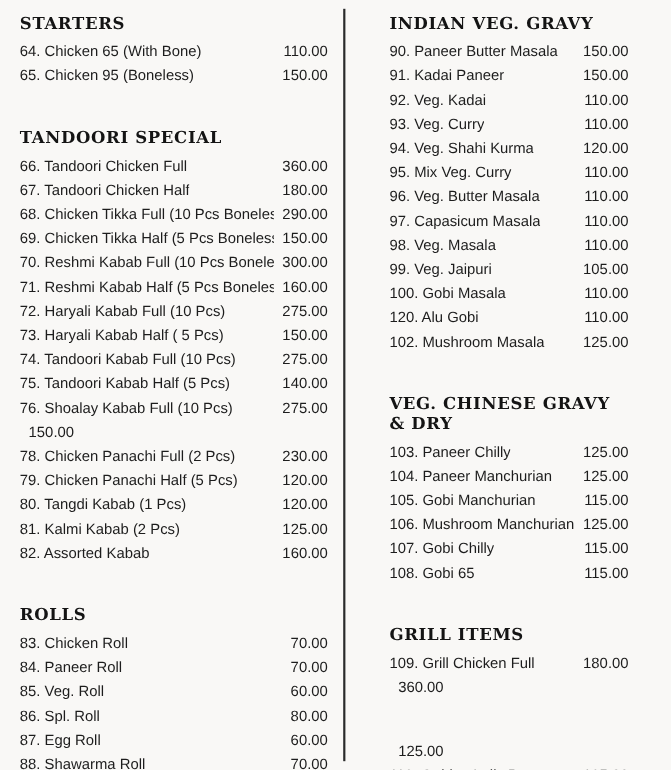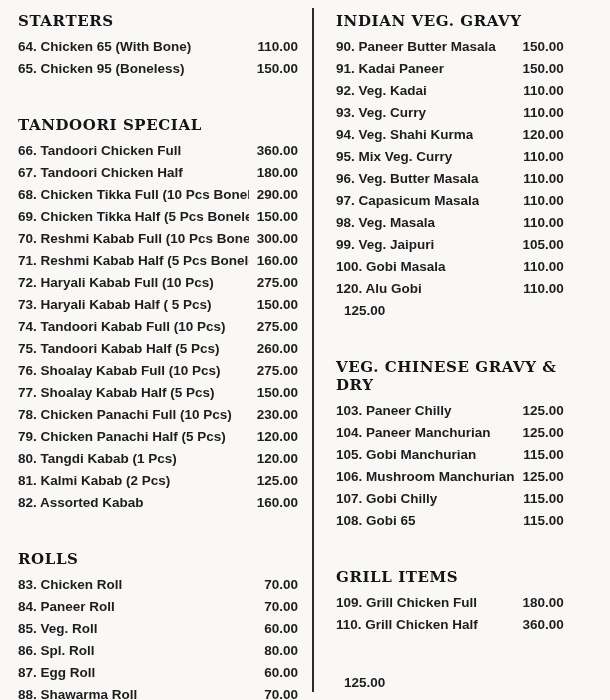--- a/index.html
+++ b/index.html
@@ -28,21 +28,21 @@
     padding-right: 14px;
   }
   .divider {
     width: 2px;
     background: #2b2b2b;
     margin: 8px 0 8px 0;
     flex: 0 0 2px;
   }
   .col-right {
     flex: 1;
-    padding-left: 22px;
+    padding-left: 40px;
     padding-right: 9px;
   }
   .menu-section + .menu-section {
     margin-top: 36px;
   }
   .section-title {
     font-family: "DejaVu Serif", "Liberation Serif", serif;
     font-weight: bold;
     font-size: 15px;
     letter-spacing: 0.6px;
@@ -51,21 +51,20 @@
     color: #141414;
   }
   .menu-row {
     display: flex;
     justify-content: space-between;
     align-items: baseline;
     height: 22px;
     line-height: 22px;
     font-size: 13.5px;
     white-space: nowrap;
-    font-weight: bold;
   }
   .item-name {
     overflow: hidden;
   }
   .item-price {
     text-align: right;
     padding-left: 8px;
   }
 </style>
 </head>
@@ -117,32 +116,31 @@
         <div class="menu-row">
           <span class="item-name">73. Haryali Kabab Half ( 5 Pcs)</span>
           <span class="item-price">150.00</span>
         </div>
         <div class="menu-row">
           <span class="item-name">74. Tandoori Kabab Full (10 Pcs)</span>
           <span class="item-price">275.00</span>
         </div>
         <div class="menu-row">
           <span class="item-name">75. Tandoori Kabab Half (5 Pcs)</span>
-          <span class="item-price">260.00</span>
+          <span class="item-price">140.00</span>
         </div>
         <div class="menu-row">
           <span class="item-name">76. Shoalay Kabab Full (10 Pcs)</span>
           <span class="item-price">275.00</span>
         </div>
         <div class="menu-row">
-          <span class="item-name">77. Shoalay Kabab Half (5 Pcs)</span>
-          <span class="item-price">150.00</span>
-        </div>
-        <div class="menu-row">
-          <span class="item-name">78. Chicken Panachi Full (10 Pcs)</span>
+          <span class="item-price">150.00</span>
+        </div>
+        <div class="menu-row">
+          <span class="item-name">78. Chicken Panachi Full (2 Pcs)</span>
           <span class="item-price">230.00</span>
         </div>
         <div class="menu-row">
           <span class="item-name">79. Chicken Panachi Half (5 Pcs)</span>
           <span class="item-price">120.00</span>
         </div>
         <div class="menu-row">
           <span class="item-name">80. Tangdi Kabab (1 Pcs)</span>
           <span class="item-price">120.00</span>
         </div>
@@ -233,20 +231,21 @@
         </div>
         <div class="menu-row">
           <span class="item-name">100. Gobi Masala</span>
           <span class="item-price">110.00</span>
         </div>
         <div class="menu-row">
           <span class="item-name">120. Alu Gobi</span>
           <span class="item-price">110.00</span>
         </div>
         <div class="menu-row">
+          <span class="item-name">102. Mushroom Masala</span>
           <span class="item-price">125.00</span>
         </div>
       </section>
       <section class="menu-section">
         <h2 class="section-title">VEG. CHINESE GRAVY &amp; DRY</h2>
         <div class="menu-row">
           <span class="item-name">103. Paneer Chilly</span>
           <span class="item-price">125.00</span>
         </div>
         <div class="menu-row">
@@ -270,21 +269,20 @@
           <span class="item-price">115.00</span>
         </div>
       </section>
       <section class="menu-section">
         <h2 class="section-title">GRILL ITEMS</h2>
         <div class="menu-row">
           <span class="item-name">109. Grill Chicken Full</span>
           <span class="item-price">180.00</span>
         </div>
         <div class="menu-row">
-          <span class="item-name">110. Grill Chicken Half</span>
           <span class="item-price">360.00</span>
         </div>
       </section>
       <section class="menu-section">
         <div class="menu-row">
           <span class="item-price">125.00</span>
         </div>
         <div class="menu-row">
           <span class="item-name">112. Golden Lolly Pop</span>
           <span class="item-price">125.00</span>

